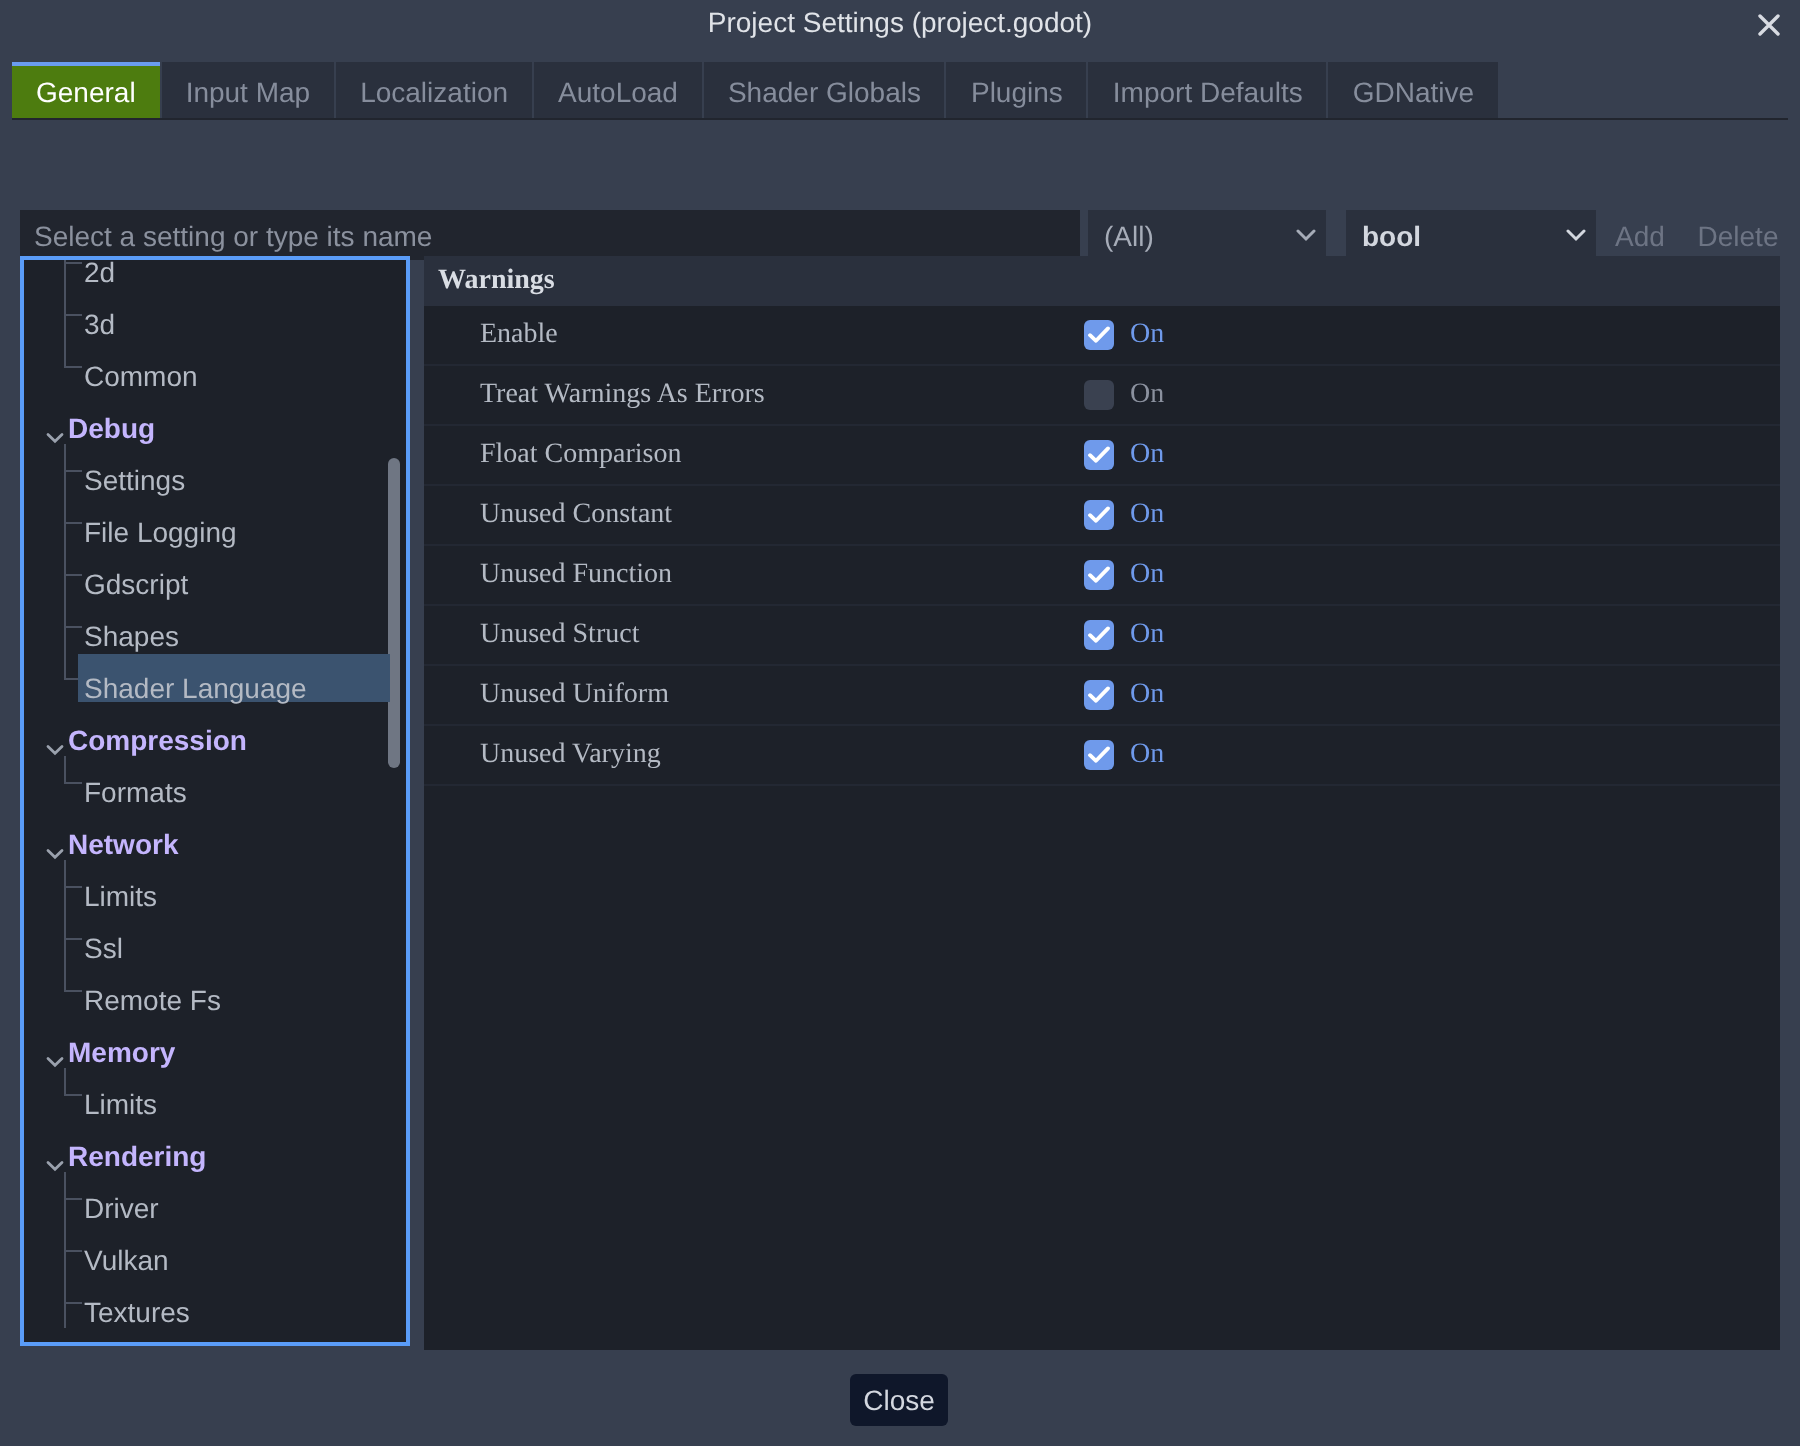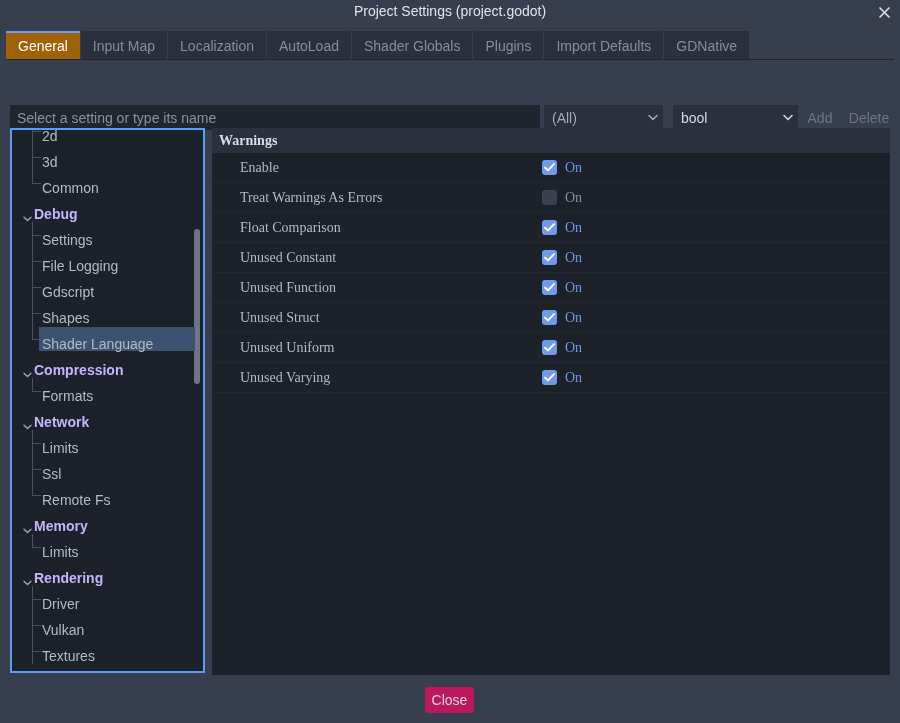--- a/index.html
+++ b/index.html
@@ -69,21 +69,21 @@
     font-size: 14px;
     color: #868d9c;
     background: #2a303d;
     box-sizing: border-box;
     border-right: 1px solid #373f4f;
     cursor: pointer;
     white-space: nowrap;
   }
   .tab.active {
     color: #ffffff;
-    background: #a16207;
+    background: #4d7c0f;
   }
   .tab.active::before {
     content: "";
     position: absolute;
     left: 0; right: 0; top: 0;
     height: 2px;
     background: #6a9cf0;
   }
   .tabbar-underline {
     position: absolute;
@@ -185,21 +185,21 @@
     white-space: nowrap;
   }
   .combo .chev {
     width: 20px;
     display: flex;
     align-items: center;
     justify-content: center;
   }
   .combo-type  { left: 534px; width: 119px; }
   .combo-type .combo-text  { color: #a6acb8; }
-  .combo-vtype { left: 663px; width: 125px; }
+  .combo-vtype { left: 663px; width: 125px; font-weight: bold; }
   .combo-vtype .combo-text { color: #d3d7df; }
 
   .small-btn {
     position: absolute;
     top: 0;
     height: 25px;
     display: flex;
     align-items: center;
     justify-content: center;
     font-size: 14px;
@@ -351,21 +351,21 @@
   .footer {
     position: absolute;
     left: 0; top: 676px;
     width: 900px; height: 47px;
     background: #373f4f;
   }
   .close-btn {
     position: absolute;
     left: 425px; top: 11px;
     width: 49px; height: 26px;
-    background: #be185d;
+    background: #0f172a;
     border-radius: 3px;
     display: flex;
     align-items: center;
     justify-content: center;
     font-size: 14px;
     color: #d3d7df;
     cursor: pointer;
     box-sizing: border-box;
   }
 </style>

